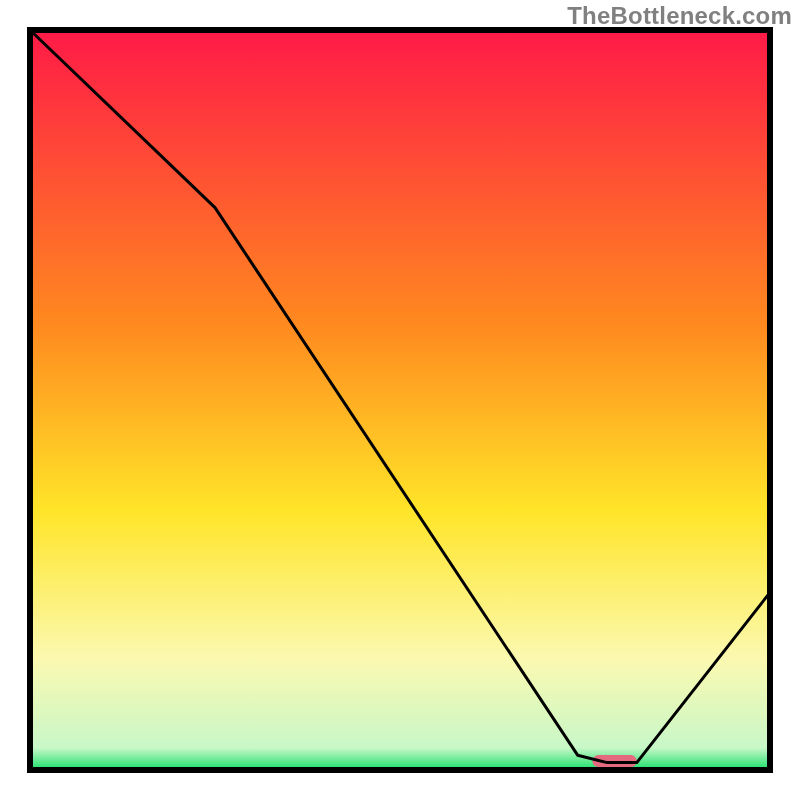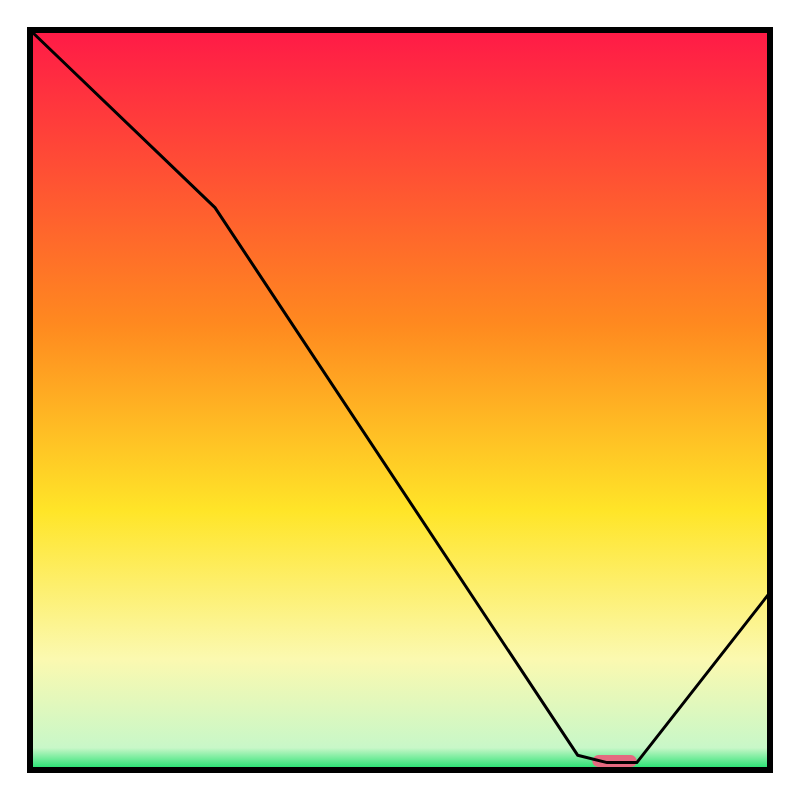--- a/index.html
+++ b/index.html
@@ -32,20 +32,21 @@
     top: 0;
     left: 0;
     z-index: 1;
   }
 </style>
 </head>
 <body>
 
 <div class="wrap">
 
+  <div class="watermark">TheBottleneck.com</div>
 
   <svg class="chart" width="800" height="800" viewBox="0 0 800 800">
     <defs>
       <linearGradient id="bg-grad" x1="0" y1="0" x2="0" y2="1">
           <stop offset="0%" stop-color="#ff1a47"></stop>
           <stop offset="40%" stop-color="#ff8a1f"></stop>
           <stop offset="65%" stop-color="#ffe528"></stop>
           <stop offset="85%" stop-color="#fbf9b0"></stop>
           <stop offset="97%" stop-color="#c8f7c8"></stop>
           <stop offset="100%" stop-color="#18e06a"></stop>

